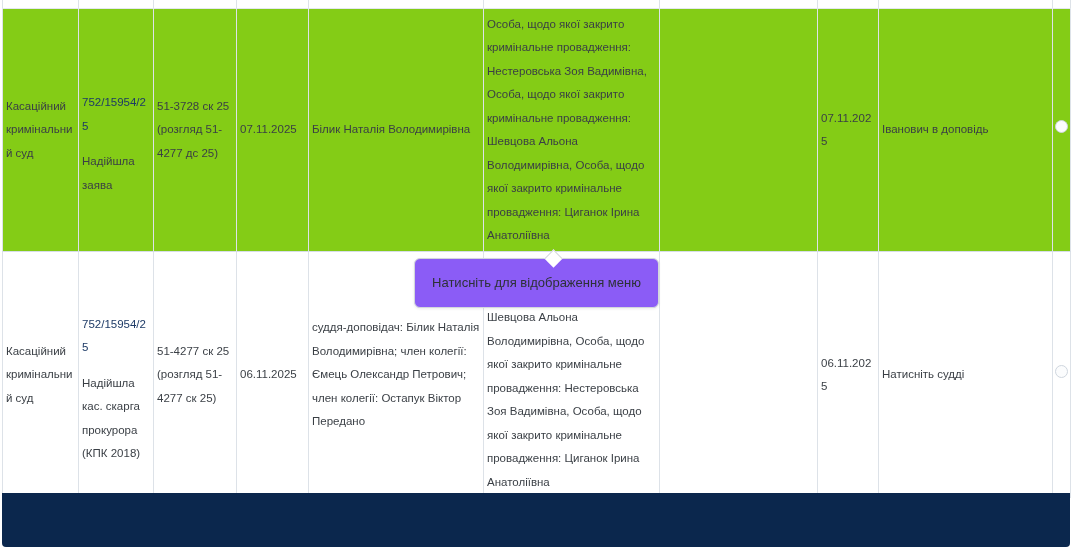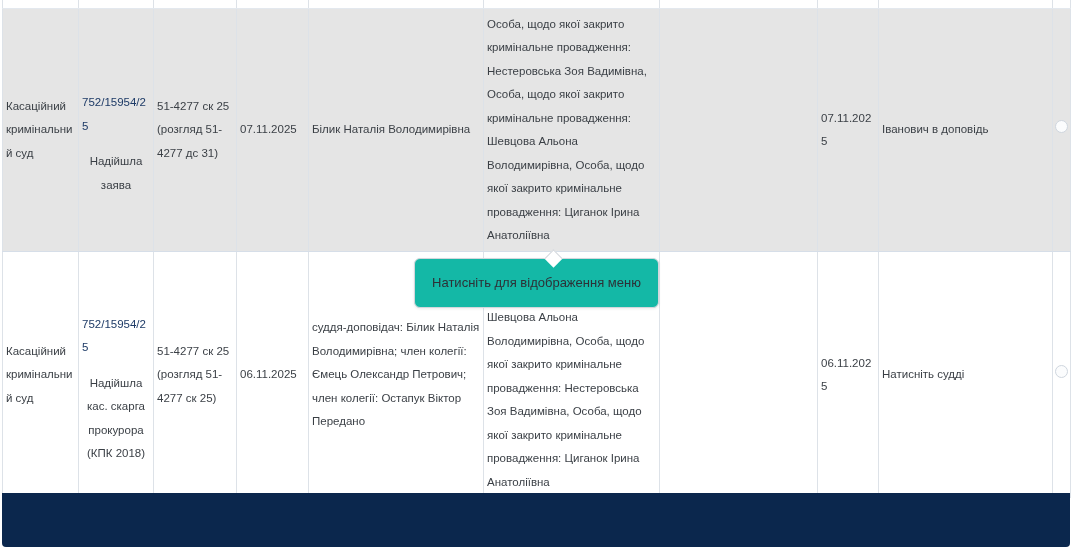--- a/index.html
+++ b/index.html
@@ -9,32 +9,32 @@
     color: #3a3f45;
   }
   .table-wrap { position: absolute; left: 2px; top: 0; width: 1068px; }
   table { border-collapse: collapse; table-layout: fixed; width: 1068px; }
   td {
     border-left: 1px solid #dde2e8; border-right: 1px solid #dde2e8;
     font-size: 11.5px; line-height: 23.5px; padding: 0 3px;
     vertical-align: middle; word-wrap: break-word;
   }
   tr.spacer td { height: 8px; padding: 0; border-bottom: 1px solid #e3e8ee; }
-  tr.row-sel td { background: #e5e5e5; border-bottom: 1px solid #d6dee8; }
+  tr.row-sel td { background: #84cc16; border-bottom: 1px solid #d6dee8; }
   tr.row-plain td { background: #ffffff; }
   tr.data-row td { height: 242px; }
   .case-link { color: #1d3a66; display: block; margin-bottom: 12px; text-decoration: none; margin-top: 28px; }
-  .muted { display: block; text-align: center; }
+  .muted { display: block; }
   .radio {
     width: 11px; height: 11px; border-radius: 50%;
     border: 1px solid #cfd6de; background: #fbfcfd; display: inline-block;
   }
   .tooltip {
     position: absolute; left: 414px; top: 258px; width: 243px; height: 48px;
-    background: #14b8a6; border: 1px solid #d3d7dc; border-radius: 6px;
+    background: #8b5cf6; border: 1px solid #d3d7dc; border-radius: 6px;
     box-shadow: 0 1px 3px rgba(0,0,0,0.08);
     font-size: 13px; color: #2d3137; text-align: center; line-height: 48px;
   }
   .tooltip::before {
     content: ""; position: absolute; top: -7px; left: 132px;
     width: 12px; height: 12px; background: #ffffff;
     border-left: 1px solid #d3d7dc; border-top: 1px solid #d3d7dc;
     transform: rotate(45deg);
   }
   .footer-bar {
@@ -71,21 +71,21 @@
           <td></td>
           <td></td>
           <td></td>
     </tr>
     <tr class="data-row row-sel">
       <td>Касаційний кримінальний суд</td>
       <td>
         <a class="case-link">752/15954/25</a>
         <span class="muted">Надійшла заява</span>
       </td>
-      <td>51-4277 ск 25 (розгляд 51-4277 дс 31)</td>
+      <td>51-3728 ск 25 (розгляд 51-4277 дс 25)</td>
       <td>07.11.2025</td>
       <td>Білик Наталія Володимирівна</td>
       <td>Особа, щодо якої закрито кримінальне провадження: Нестеровська Зоя Вадимівна, Особа, щодо якої закрито кримінальне провадження: Шевцова Альона Володимирівна, Особа, щодо якої закрито кримінальне провадження: Циганок Ірина Анатоліївна</td>
       <td></td>
       <td>07.11.2025</td>
       <td>Іванович в доповідь</td>
       <td style="padding:0;text-align:center;">
         <span class="radio"></span>
       </td>
     </tr>

